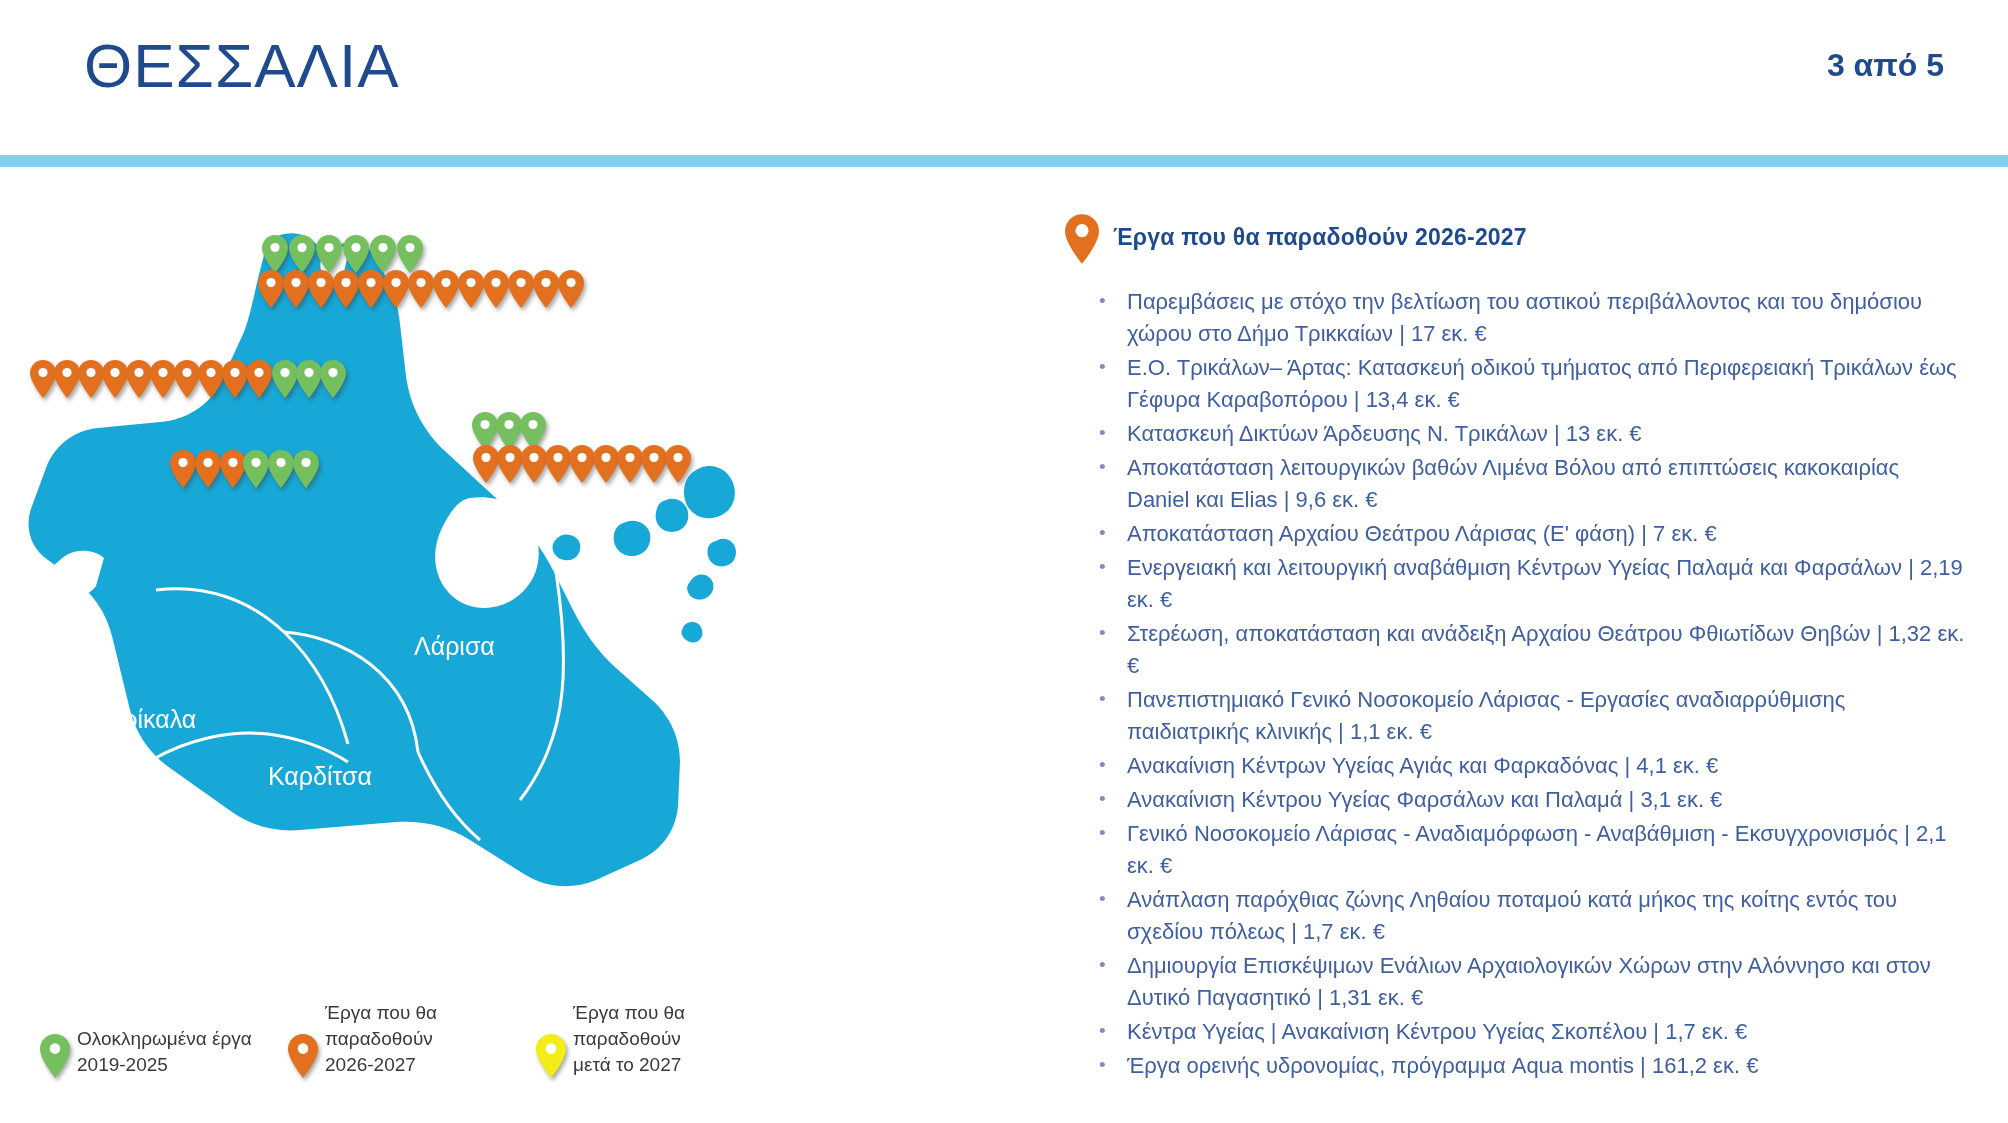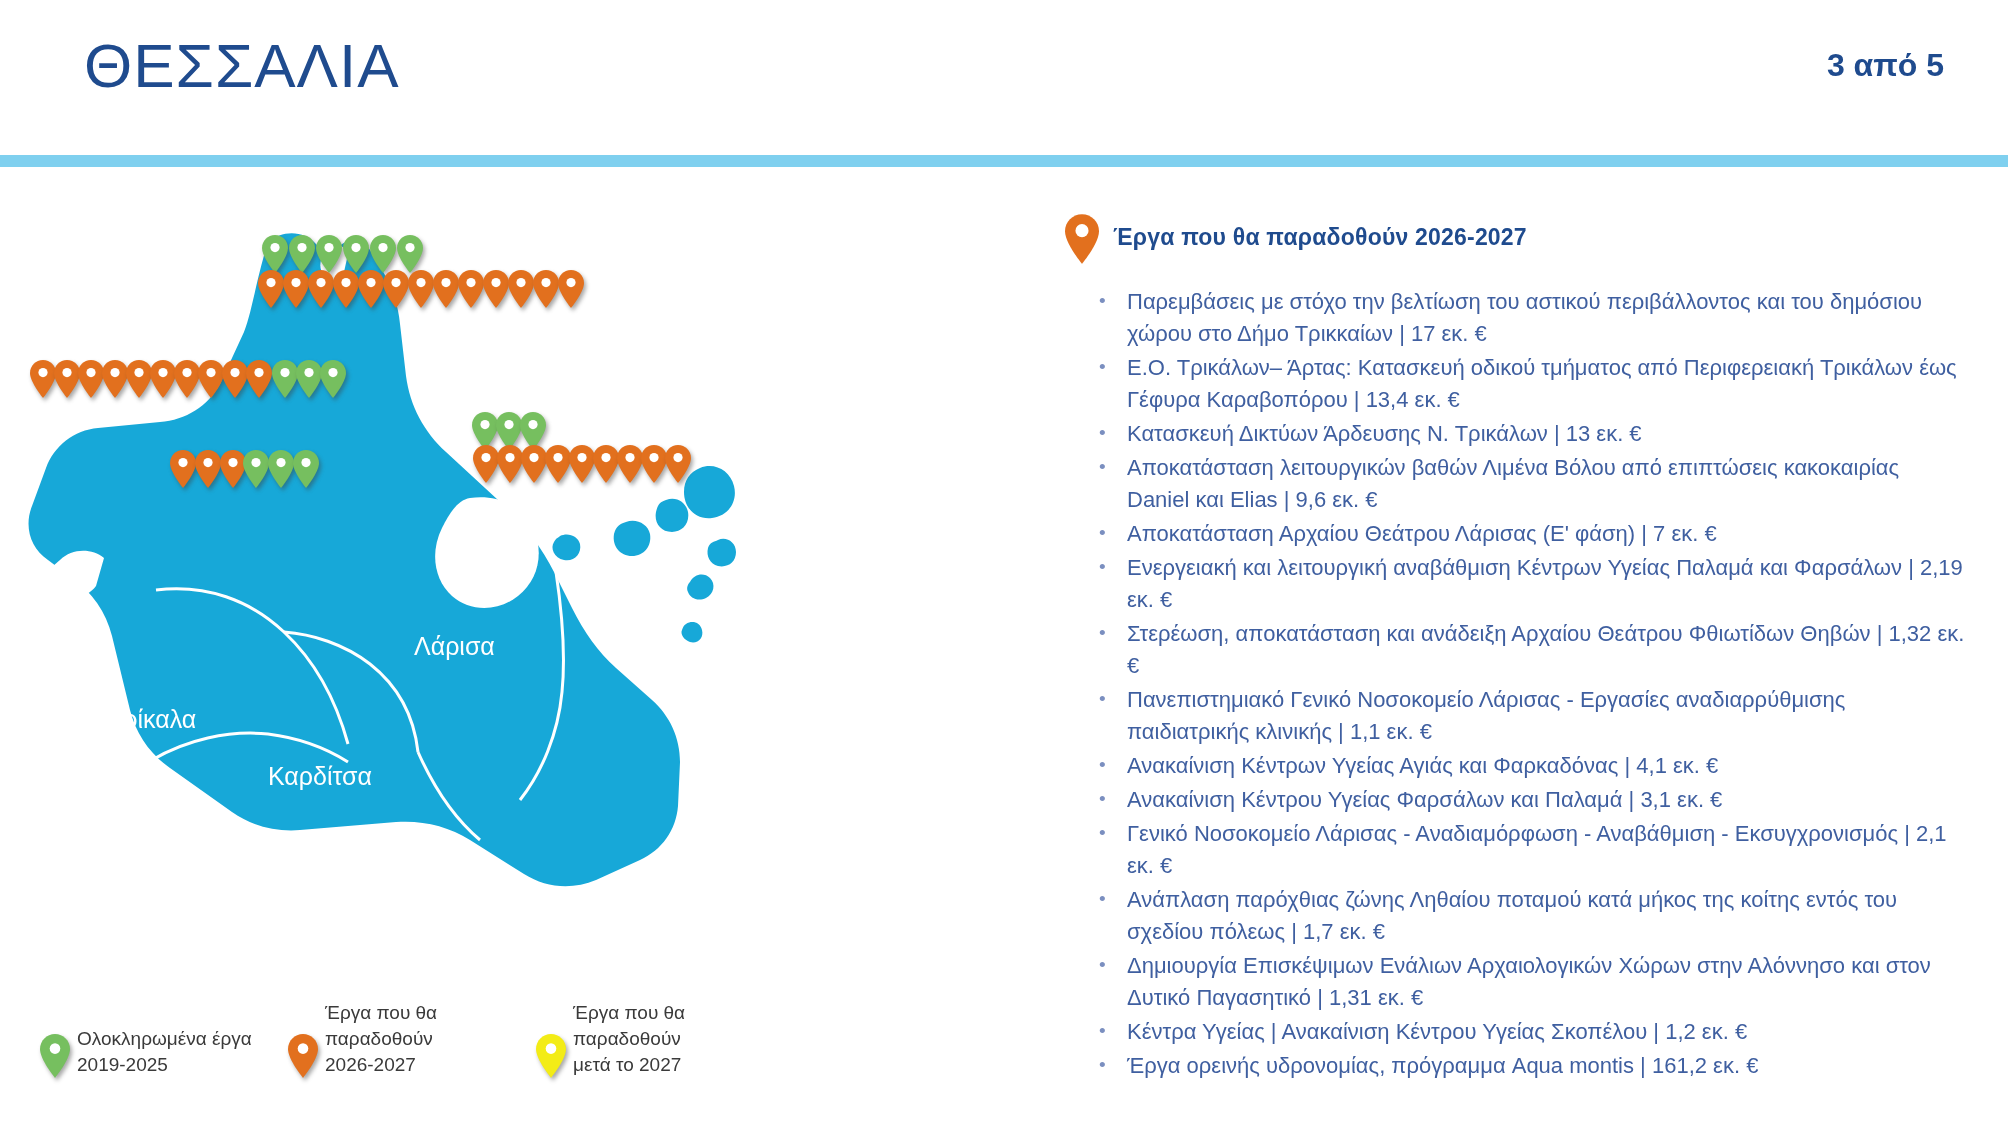--- a/index.html
+++ b/index.html
@@ -478,21 +478,21 @@
         <li>Αποκατάσταση λειτουργικών βαθών Λιμένα Βόλου από επιπτώσεις κακοκαιρίας Daniel και Elias | 9,6 εκ. €</li>
         <li>Αποκατάσταση Αρχαίου Θεάτρου Λάρισας (Ε' φάση) | 7 εκ. €</li>
         <li>Ενεργειακή και λειτουργική αναβάθμιση Κέντρων Υγείας Παλαμά και Φαρσάλων | 2,19 εκ. €</li>
         <li>Στερέωση, αποκατάσταση και ανάδειξη Αρχαίου Θεάτρου Φθιωτίδων Θηβών | 1,32 εκ. €</li>
         <li>Πανεπιστημιακό Γενικό Νοσοκομείο Λάρισας - Εργασίες αναδιαρρύθμισης παιδιατρικής κλινικής | 1,1 εκ. €</li>
         <li>Ανακαίνιση Κέντρων Υγείας Αγιάς και Φαρκαδόνας | 4,1 εκ. €</li>
         <li>Ανακαίνιση Κέντρου Υγείας Φαρσάλων και Παλαμά | 3,1 εκ. €</li>
         <li>Γενικό Νοσοκομείο Λάρισας - Αναδιαμόρφωση - Αναβάθμιση - Εκσυγχρονισμός | 2,1 εκ. €</li>
         <li>Ανάπλαση παρόχθιας ζώνης Ληθαίου ποταμού κατά μήκος της κοίτης εντός του σχεδίου πόλεως | 1,7 εκ. €</li>
         <li>Δημιουργία Επισκέψιμων Ενάλιων Αρχαιολογικών Χώρων στην Αλόννησο και στον Δυτικό Παγασητικό | 1,31 εκ. €</li>
-        <li>Κέντρα Υγείας | Ανακαίνιση Κέντρου Υγείας Σκοπέλου | 1,2 εκ. €</li>
+        <li>Κέντρα Υγείας | Ανακαίνιση Κέντρου Υγείας Σκοπέλου | 1,7 εκ. €</li>
         <li>Έργα ορεινής υδρονομίας, πρόγραμμα Aqua montis | 161,2 εκ. €</li>
       </ul>
   </div>
 
   <div class="legend" id="legend">
       <div class="leg-item" id="leg-0">
         <span class="pinicon"><svg viewBox="0 0 26 38" width="30" height="44" xmlns="http://www.w3.org/2000/svg" style="filter:drop-shadow(2px 3px 2px rgba(60,60,60,.45))">
             <path d="M13 0C5.8 0 0 5.8 0 13c0 9.2 13 25 13 25s13-15.8 13-25C26 5.8 20.2 0 13 0z" fill="#76bf5f"></path>
             <circle cx="13" cy="12.6" r="4.6" fill="#ffffff"></circle>
           </svg></span>

